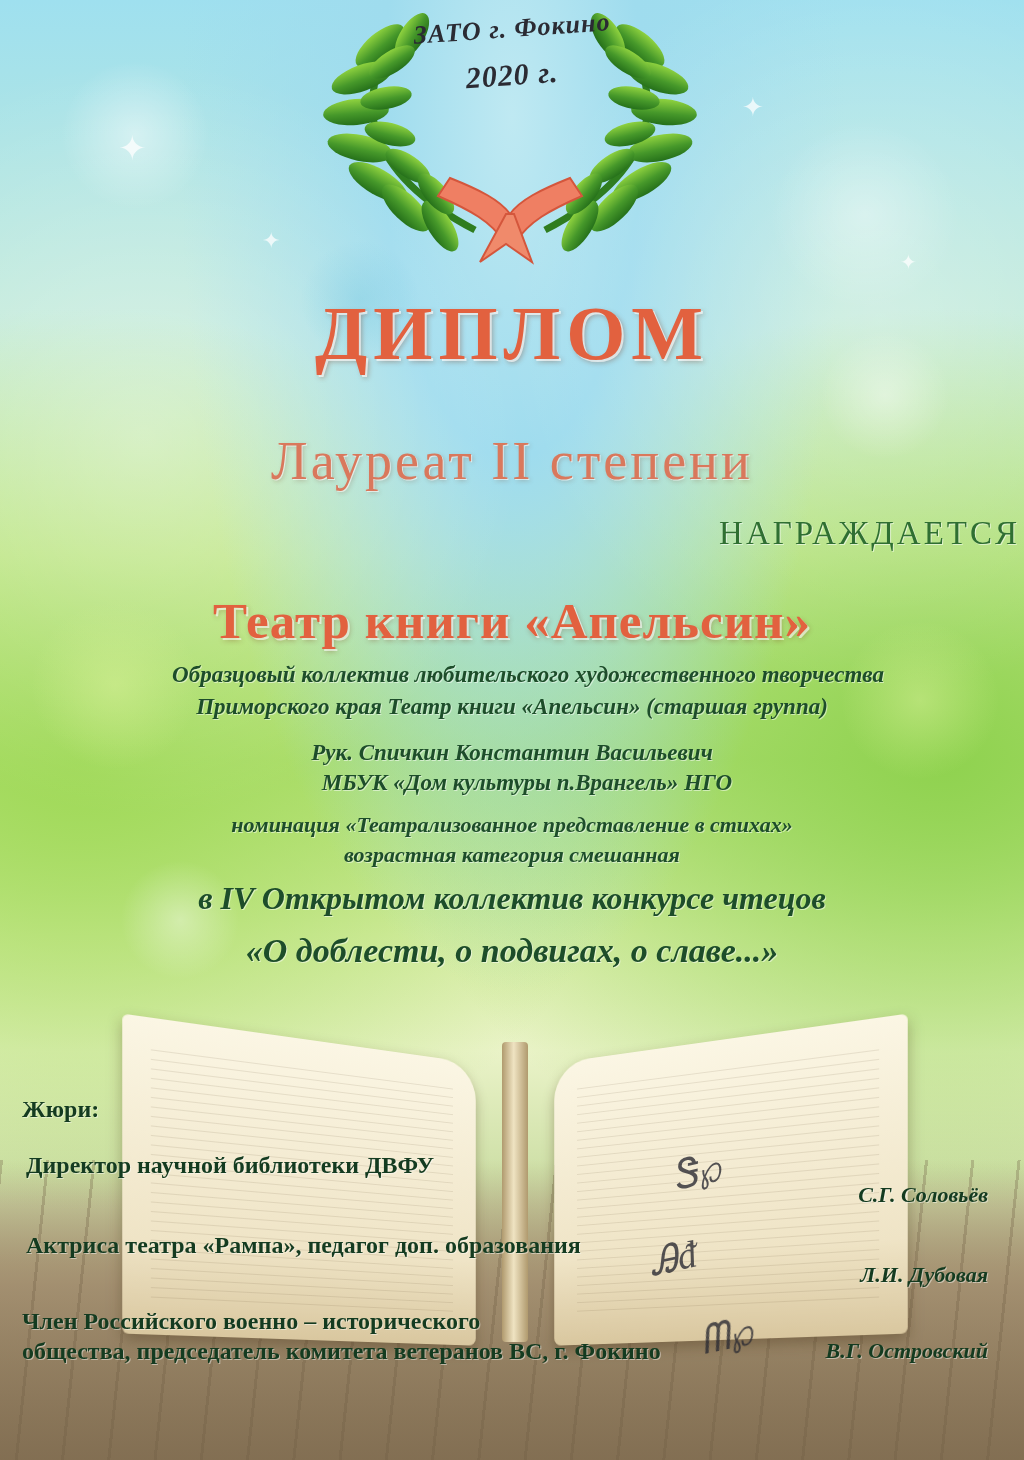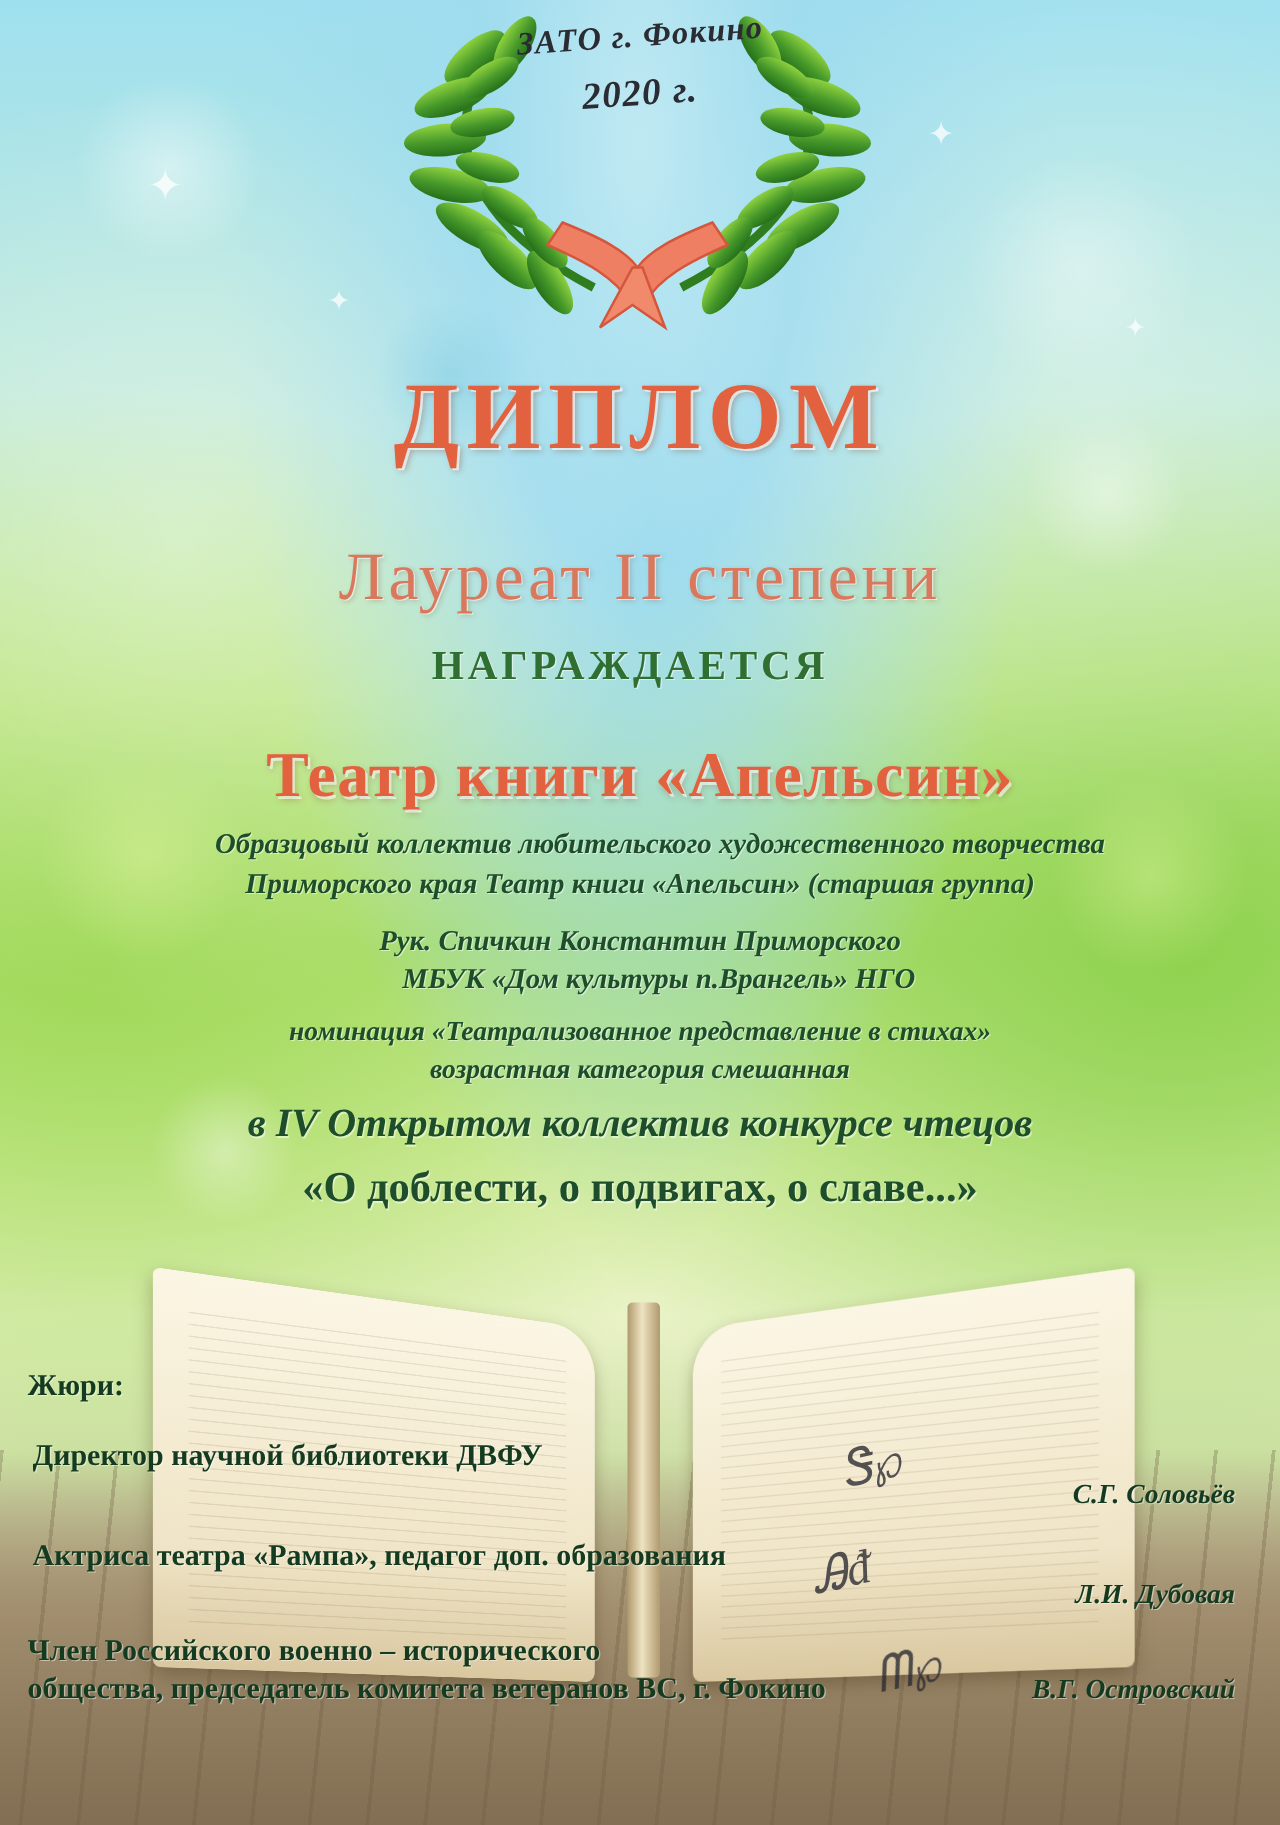--- a/index.html
+++ b/index.html
@@ -38,24 +38,25 @@
     font-family: "Liberation Serif", serif;
   }
   #title-laureate {
     position: absolute; left: 0; right: 0; top: 430px;
     font-size: 54px; letter-spacing: 3px;
     color: #d9785c;
     font-family: "Liberation Serif", serif;
     text-shadow: 1px 1px 0 rgba(255,255,255,.6), 2px 2px 4px rgba(120,60,30,.25);
   }
   #title-awarded {
-    position: absolute; left: 0; right: 16px; top: 515px;
-    font-size: 33px; font-weight: bold; letter-spacing: 3px;
+    position: absolute; left: 0; right: 4px; top: 515px;
+    font-size: 33px; font-weight: normal; letter-spacing: 3px;
     color: #2f6f32;
     text-shadow: 1px 1px 0 rgba(255,255,255,.55);
+    text-align: right;
   }
   #recipient-name {
     position: absolute; left: 0; right: 0; top: 592px;
     font-size: 51px; font-weight: bold; letter-spacing: 1px;
     color: #e2613f;
     text-shadow: 2px 2px 0 rgba(255,255,255,.6), 2px 3px 5px rgba(120,50,20,.3);
   }
   .sub-line {
     position: absolute; left: 0; right: 0;
     font-style: italic; font-weight: bold;
@@ -68,21 +69,21 @@
   #leader2 { top: 770px; font-size: 23px; padding-left: 30px; }
   #nom1 { top: 812px; font-size: 22px; }
   #nom2 { top: 842px; font-size: 22px; }
   #contest1 {
     position: absolute; left: 0; right: 0; top: 880px;
     font-size: 32px; font-weight: bold; font-style: italic;
     color: #1d4d2a; text-shadow: 1px 1px 0 rgba(255,255,255,.5);
   }
   #contest2 {
     position: absolute; left: 0; right: 0; top: 932px;
-    font-size: 34px; font-weight: bold; 
+    font-size: 34px; font-weight: bold; font-style: italic;
     color: #1d4d2a; text-shadow: 1px 1px 0 rgba(255,255,255,.5);
   }
 
   
   #book { position: absolute; left: 120px; top: 980px; width: 790px; height: 400px; }
   .page-left, .page-right {
     position: absolute; top: 60px; width: 360px; height: 300px;
     background: linear-gradient(180deg, #fbf6e4 0%, #efe4c6 70%, #d9c79f 100%);
     box-shadow: 0 6px 14px rgba(70,50,20,.35);
   }
@@ -199,21 +200,21 @@
   </div>
 
   <div id="title-diplom" class="center">ДИПЛОМ</div>
   <div id="title-laureate" class="center">Лауреат II степени</div>
   <div id="title-awarded" class="center">НАГРАЖДАЕТСЯ</div>
   <div id="recipient-name" class="center">Театр книги  «Апельсин»</div>
 
   <div id="sub1" class="sub-line center">Образцовый  коллектив  любительского  художественного творчества</div>
   <div id="sub2" class="sub-line center">Приморского края Театр  книги  «Апельсин»   (старшая группа)</div>
 
-  <div id="leader1" class="sub-line center">Рук. Спичкин  Константин  Приморского</div>
+  <div id="leader1" class="sub-line center">Рук. Спичкин  Константин  Васильевич</div>
   <div id="leader2" class="sub-line center">МБУК «Дом культуры п.Врангель» НГО</div>
 
   <div id="nom1" class="sub-line center">номинация «Театрализованное представление в стихах»</div>
   <div id="nom2" class="sub-line center">возрастная категория смешанная</div>
 
   <div id="contest1" class="center">в IV Открытом коллектив конкурсе чтецов</div>
   <div id="contest2" class="center">«О доблести, о подвигах, о славе...»</div>
 
   <div class="wood"></div>
   <div id="book">

